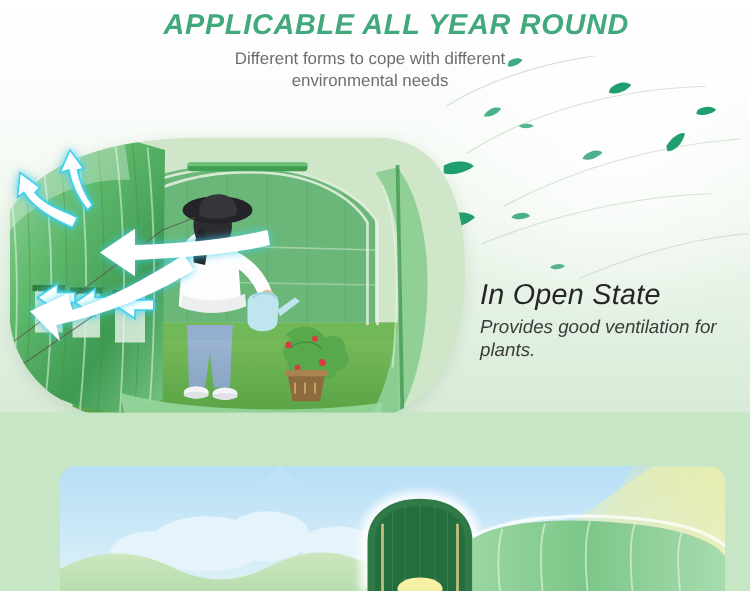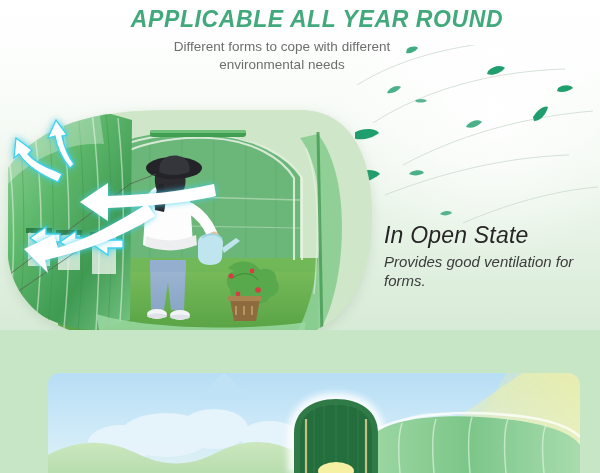--- a/index.html
+++ b/index.html
@@ -21,21 +21,21 @@
     background:radial-gradient(ellipse at 50% 50%,rgba(255,255,255,.95) 0%,rgba(255,255,255,0) 70%);
   }
 
   
   .headline{
     position:absolute;left:17px;top:6px;width:600px;text-align:center;
     font-size:23px;font-weight:bold;font-style:italic;
     letter-spacing:.6px;color:#41a97c;white-space:nowrap;
   }
   .subhead{
-    position:absolute;left:132px;top:38px;width:300px;text-align:center;
+    position:absolute;left:146px;top:38px;width:300px;text-align:center;
     font-size:13.5px;line-height:18px;color:#6e6e6e;
   }
 
   
   .open-title{
     position:absolute;left:384px;top:222px;
     font-size:23px;font-weight:normal;font-style:italic;
     color:#262626;letter-spacing:.2px;white-space:nowrap;
   }
   .open-desc{
@@ -285,21 +285,21 @@
         <g filter="url(#cyanGlow)" fill="#ffffff">
           <path d="M108,88 l0,-13 l-28,19 l28,19 l0,-13
                    c36,-2 74,-4 108,-12 l-2,-12 c-34,8 -70,11 -106,12 z"></path>
           <path d="M58,140 l-4,-13 l-30,14 l24,24 l-3,-13
                    c36,-8 76,-22 110,-44 l-8,-12 c-32,20 -60,35 -89,44 z"></path>
         </g>
       </g>
     </svg>
 
     <div class="open-title">In Open State</div>
-    <div class="open-desc">Provides good ventilation for forms.</div>
+    <div class="open-desc">Provides good ventilation for plants.</div>
   </div>
 
   <div class="bottom-band">
     <div class="bottom-card">
       <svg viewBox="0 0 532 100" width="532" height="100">
         <defs>
           <linearGradient id="skyG" x1="0" y1="0" x2="0" y2="1">
             <stop offset="0%" stop-color="#b7deF5"></stop>
             <stop offset="60%" stop-color="#cfeaf8"></stop>
             <stop offset="100%" stop-color="#dff2f3"></stop>

